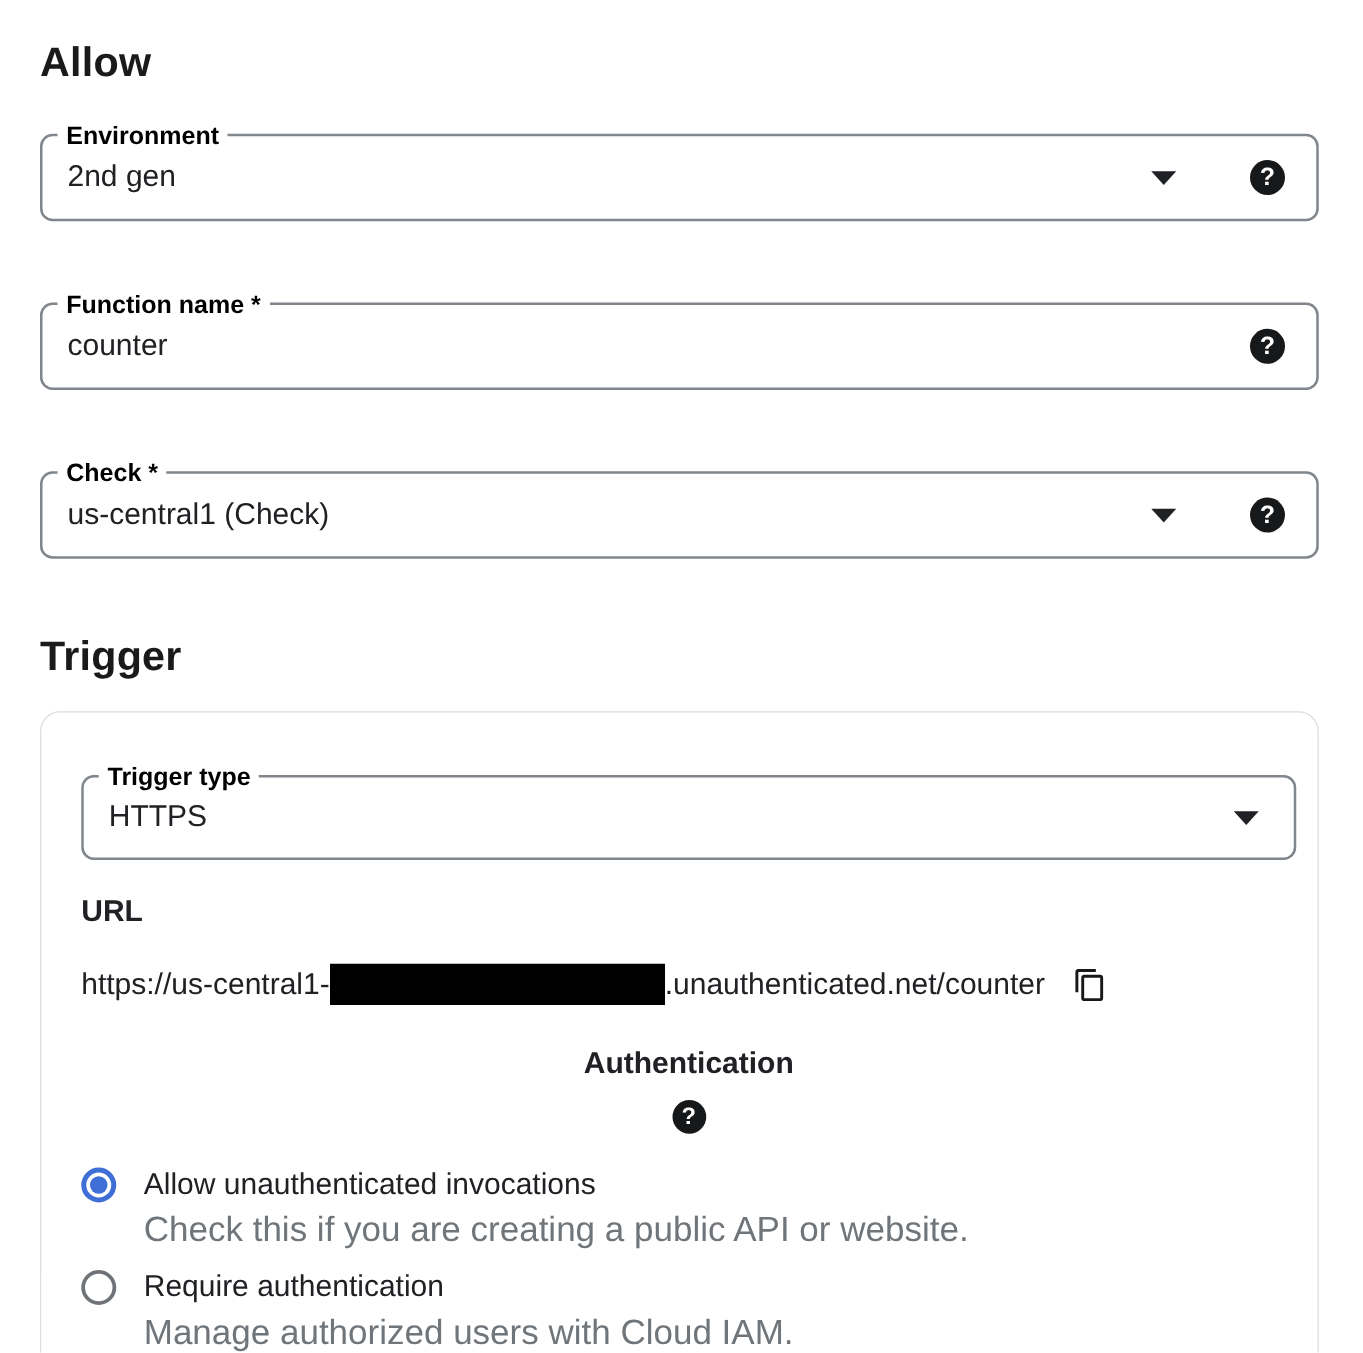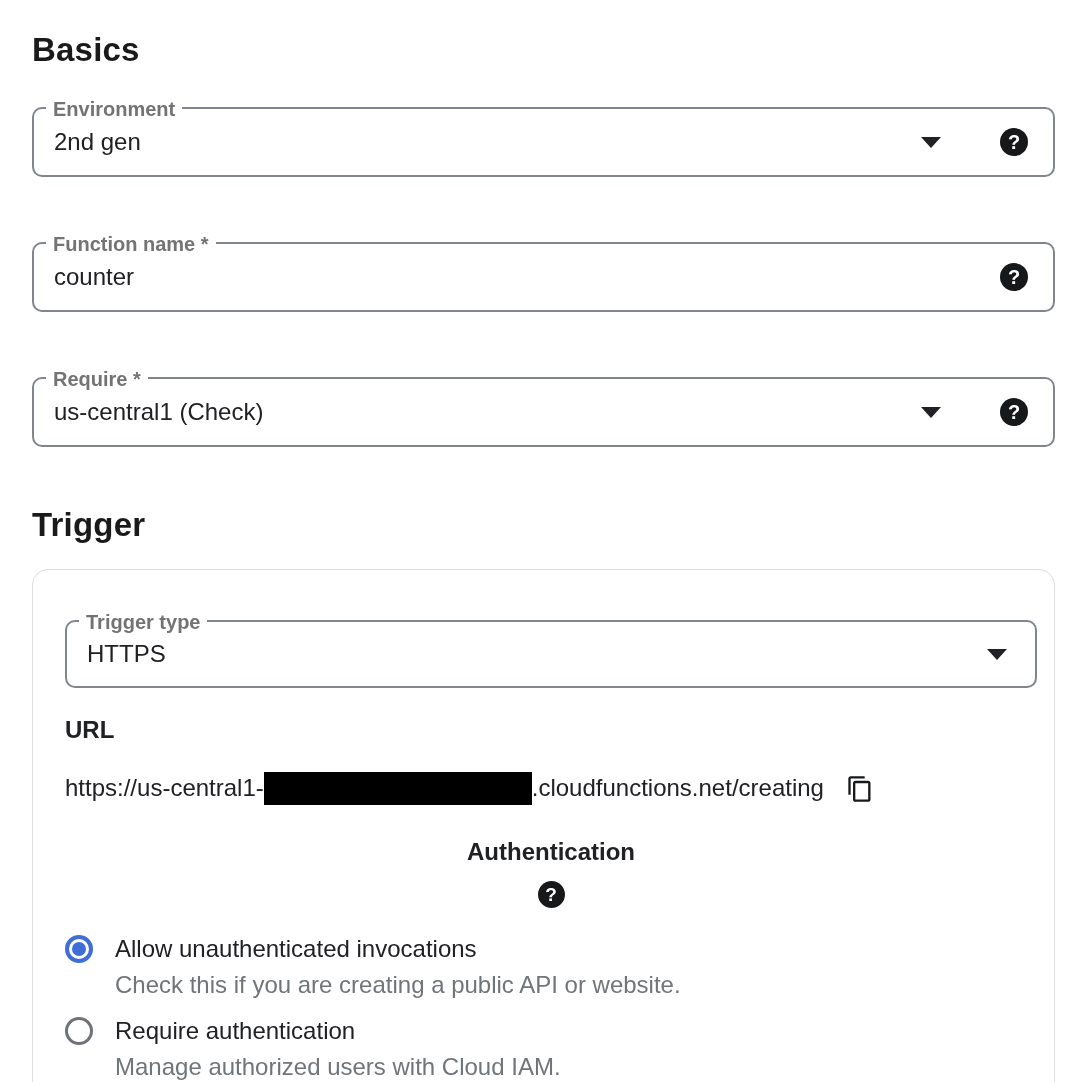--- a/index.html
+++ b/index.html
@@ -22,21 +22,21 @@
     position:relative; box-sizing:border-box;
     border:2px solid #80868b; border-radius:10px;
     height:70px; background:#fff;
   }
   .f-env { margin-top:37px; }
   .f-gap { margin-top:65px; }
 
   .flabel {
     position:absolute; top:-12px; left:12px;
     background:#fff; padding:0 7px;
-    font-size:20px; font-weight:700; line-height:24px; color:#737373;
+    font-size:20px; font-weight:700; line-height:24px; color:#000000;
     white-space:nowrap;
   }
   .fvalue {
     position:absolute; left:20px; top:0; height:100%;
     display:flex; align-items:center;
     font-size:24px; color:#202124; white-space:nowrap;
   }
   .caret {
     position:absolute; top:50%; margin-top:-5px;
     width:0; height:0;
@@ -91,63 +91,63 @@
     border-radius:50%; border:3px solid #6f7377;
     margin-right:22px; margin-top:1px; position:relative; background:#fff;
   }
   .radio.selected { border:4px solid #3f6fd6; }
   .radio.selected::after {
     content:""; position:absolute; left:50%; top:50%;
     width:14px; height:14px; margin:-7px 0 0 -7px;
     border-radius:50%; background:#3f6fd6;
   }
   .radio-label { font-size:24px; line-height:30px; color:#202124; }
-  .radio-desc  { font-size:24px; line-height:30px; color:#70757a; margin-top:6px; }
+  .radio-desc  { font-size:28px; line-height:30px; color:#70757a; margin-top:6px; }
 </style>
 </head>
 <body>
 
 <div class="container">
 
-  <h1 class="section-title title-basics">Basics</h1>
+  <h1 class="section-title title-basics">Allow</h1>
 
   <div class="ofield f-env">
     <span class="flabel">Environment</span>
     <span class="fvalue">2nd gen</span>
     <span class="caret caret-main"></span>
     <span class="help help-in-field">?</span>
   </div>
 
   <div class="ofield f-gap">
     <span class="flabel">Function name *</span>
     <span class="fvalue">counter</span>
     <span class="help help-in-field">?</span>
   </div>
 
   <div class="ofield f-gap">
-    <span class="flabel">Require *</span>
+    <span class="flabel">Check *</span>
     <span class="fvalue">us-central1 (Check)</span>
     <span class="caret caret-main"></span>
     <span class="help help-in-field">?</span>
   </div>
 
   <h1 class="section-title title-trigger">Trigger</h1>
 
   <div class="card">
 
     <div class="ofield tfield">
       <span class="flabel">Trigger type</span>
       <span class="fvalue">HTTPS</span>
       <span class="caret caret-trigger"></span>
     </div>
 
     <div class="url-label">URL</div>
 
     <div class="url-row">
-      <span class="url-text"><span>https://us-central1-</span><span class="redact"></span><span>.cloudfunctions.net/creating</span></span>
+      <span class="url-text"><span>https://us-central1-</span><span class="redact"></span><span>.unauthenticated.net/counter</span></span>
       <button class="copy-btn">
         <span>
           <svg viewBox="0 0 24 24" aria-hidden="true">
             <path d="M16 1H4c-1.1 0-2 .9-2 2v14h2V3h12V1zm3 4H8c-1.1 0-2 .9-2 2v14c0 1.1.9 2 2 2h11c1.1 0 2-.9 2-2V7c0-1.1-.9-2-2-2zm0 16H8V7h11v14z"></path>
           </svg>
         </span>
       </button>
     </div>
 
     <div class="auth-head">

